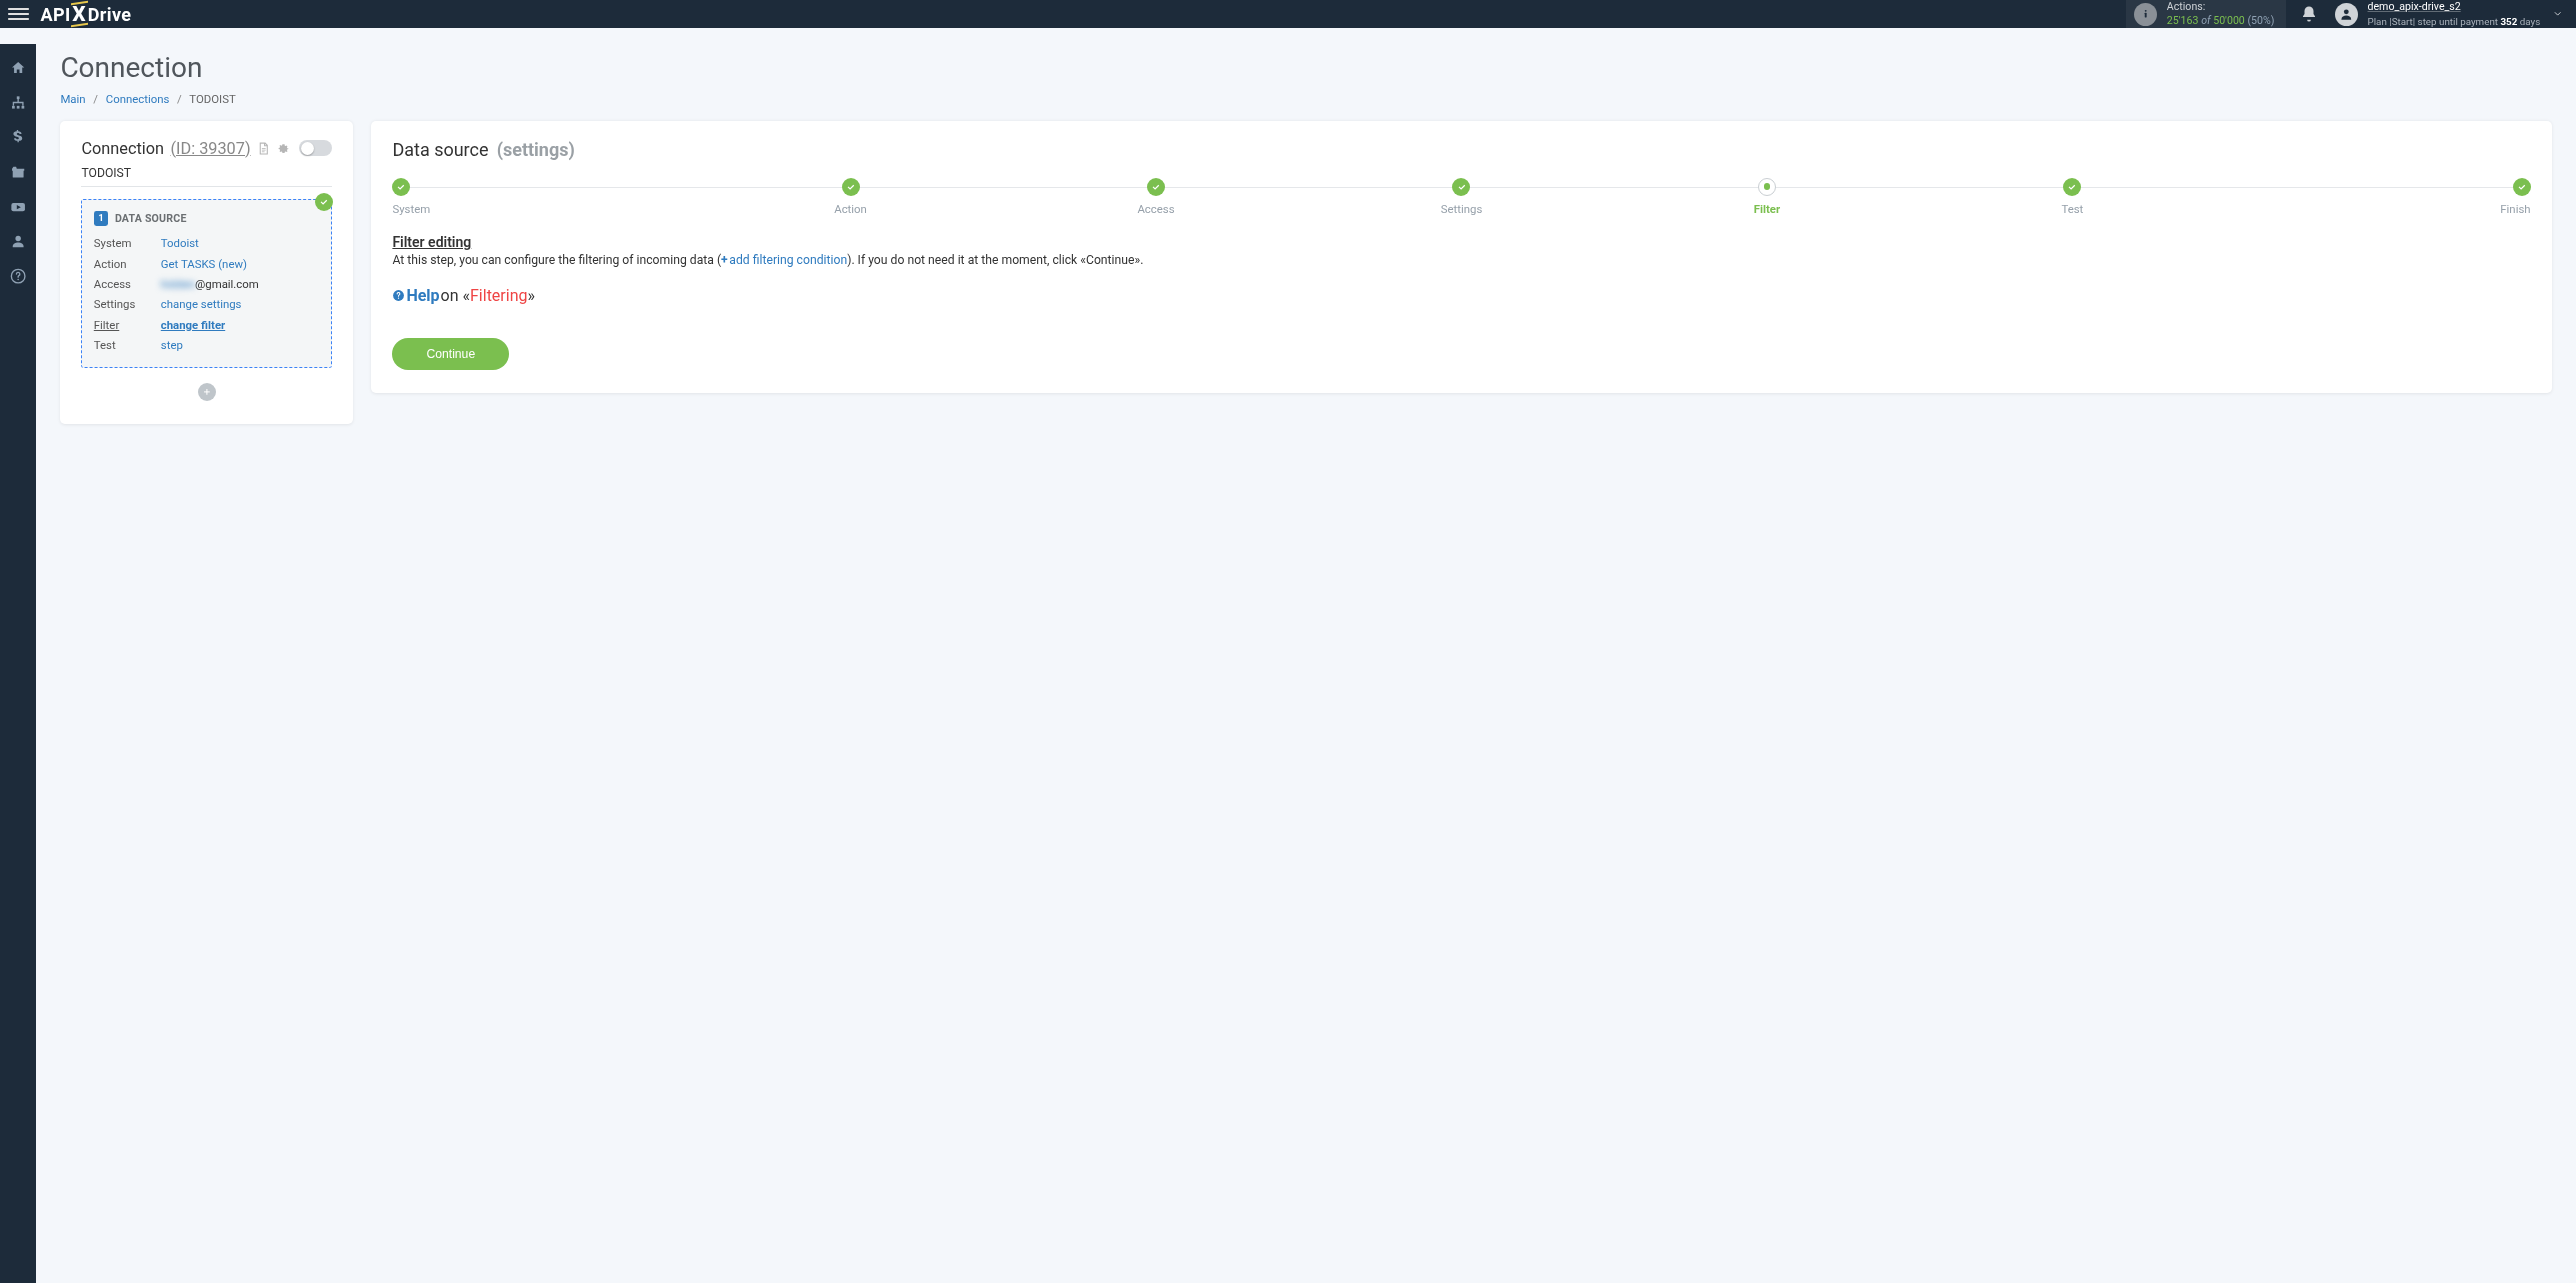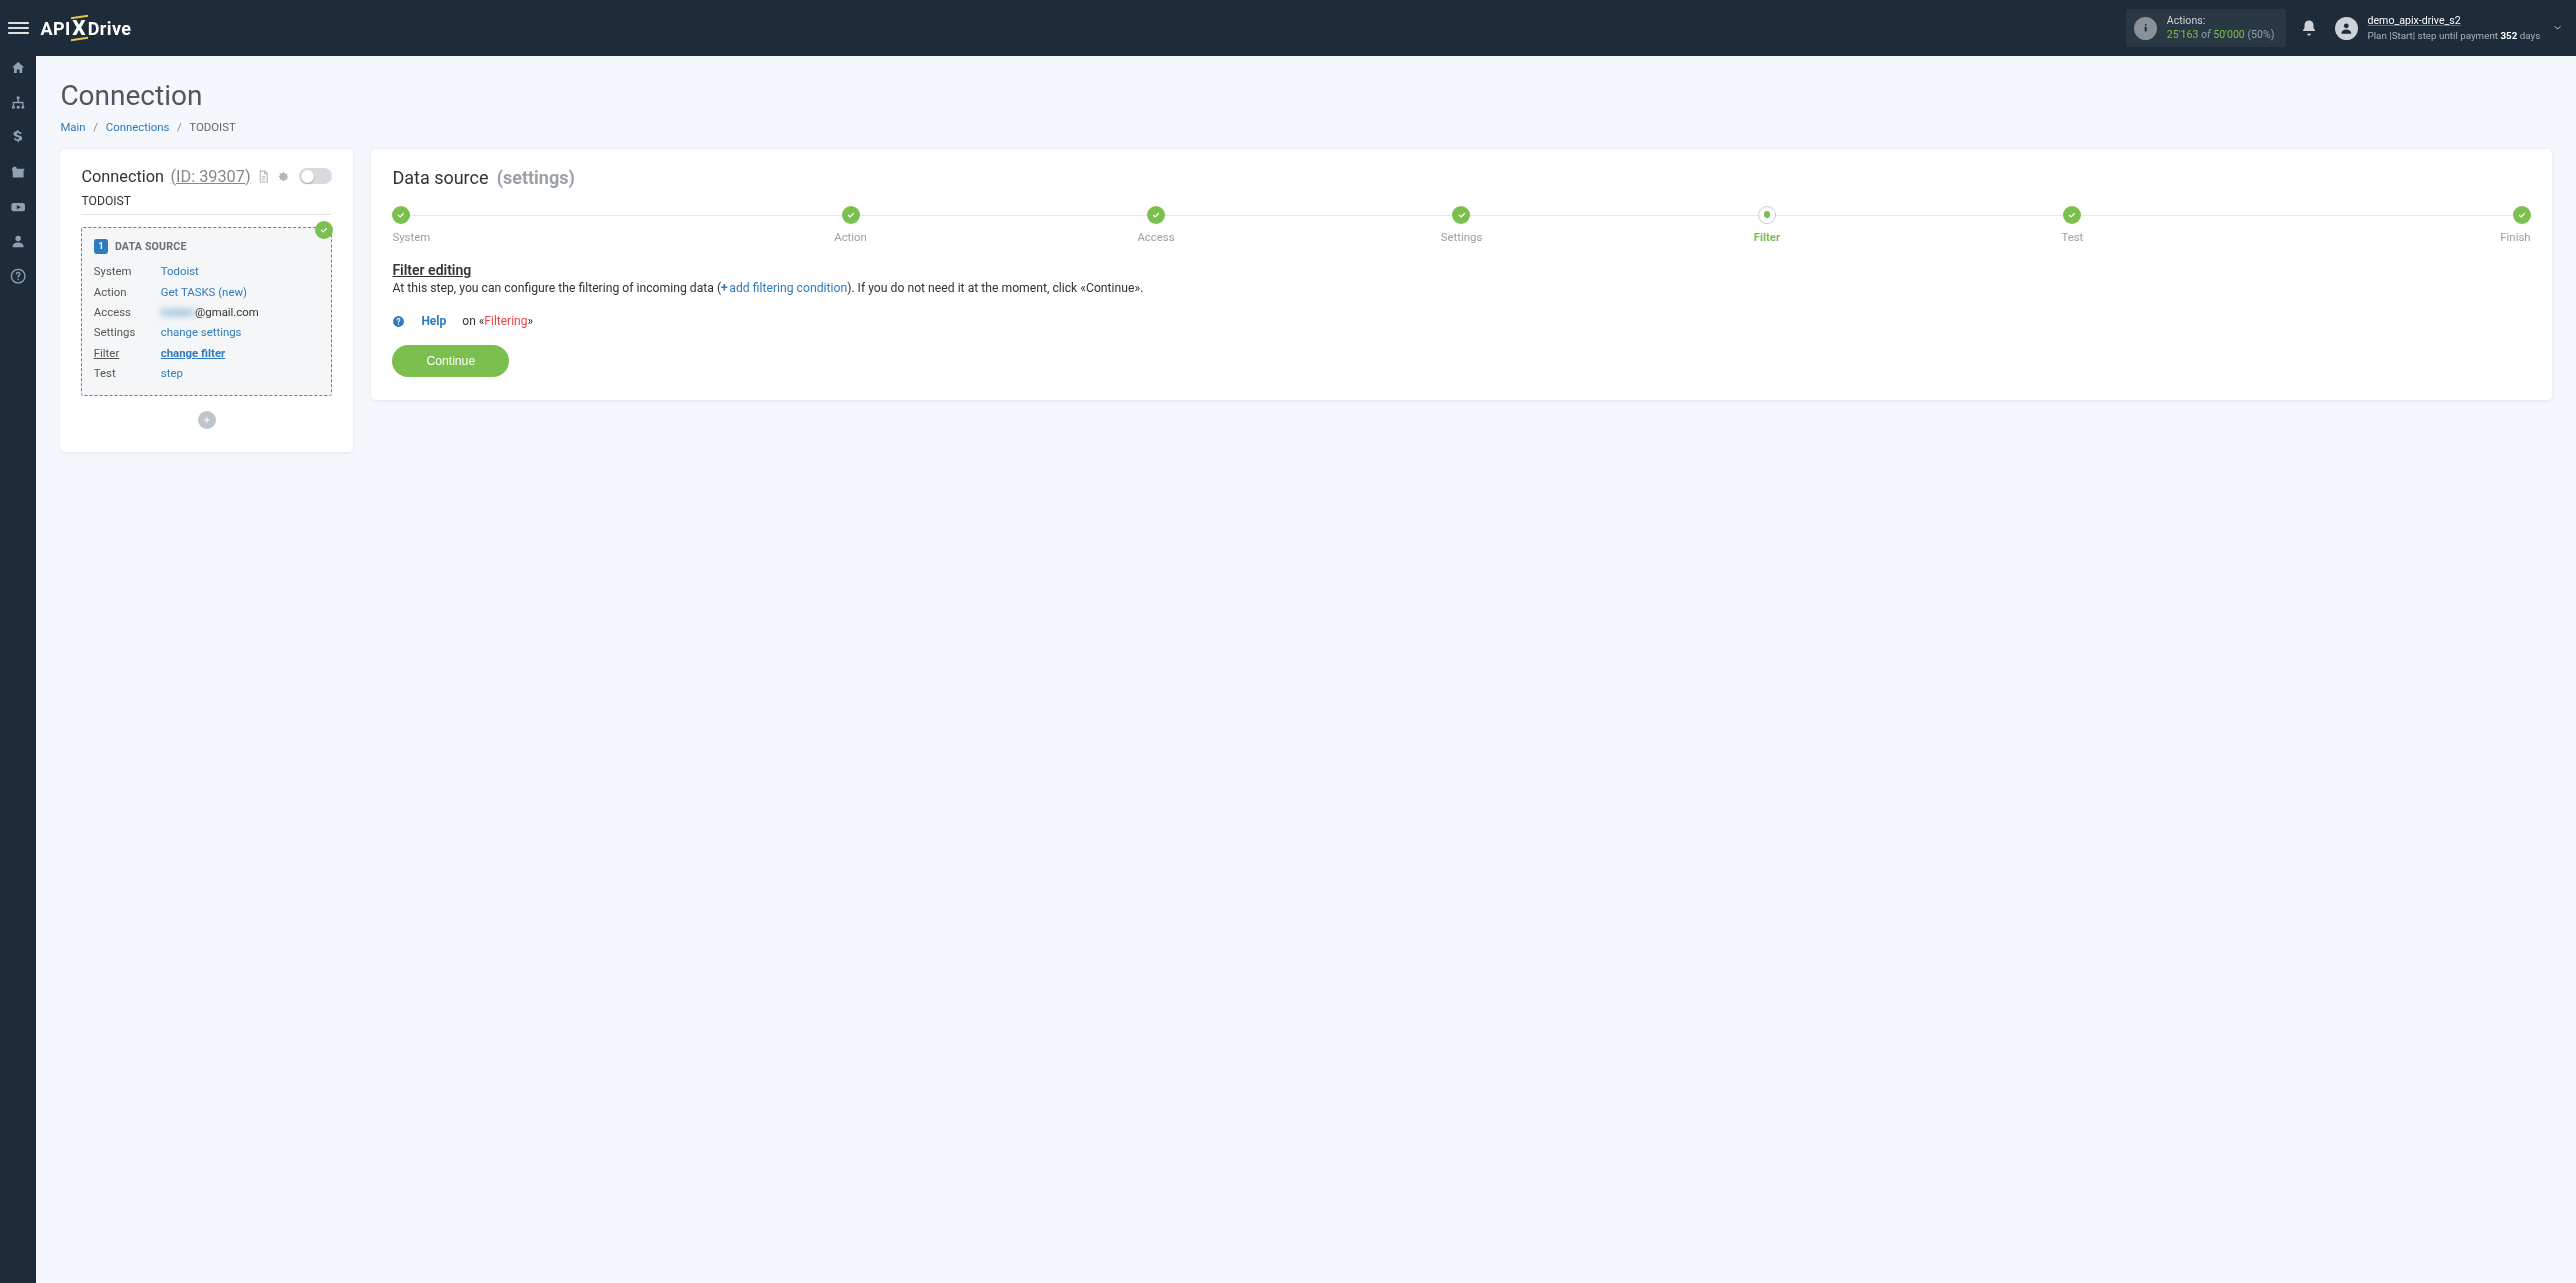--- a/index.html
+++ b/index.html
@@ -5,21 +5,21 @@
 * { margin: 0; padding: 0; box-sizing: border-box; }
 body {
   font-family: -apple-system, BlinkMacSystemFont, "Segoe UI", Roboto, Helvetica, Arial, sans-serif;
   background: #f4f7fb;
   color: #333;
   font-size: 11.4px;
 }
 
 
 .topbar {
-  height: 56px;
+  height: 28px;
   background: #1d2b3a;
   display: flex;
   align-items: center;
   padding: 0 6.5px 0 8.1px;
   color: #fff;
   position: relative;
   z-index: 10;
 }
 .hamburger {
   width: 21px; height: 21px;
@@ -145,21 +145,21 @@
 .step .dot svg { width:9.8px;height:9.8px;stroke:#fff;stroke-width:3;fill:none; }
 .step.current .dot { background:#fff;border:1.6px solid #c9ced2; }
 .step.current .dot .inner { width:6.5px;height:6.5px;border-radius:50%;background:#7bbf4f; }
 .step .lbl { font-size:11.4px;color:#96a0aa; }
 .step.current .lbl { color:#7bbf4f;font-weight:700; }
 
 .subhead { font-size:14px;font-weight:600;color:#333;text-decoration:underline;margin-bottom:3.3px; }
 .desc { font-size:12.2px;color:#333;margin-bottom:19px; }
 .desc .addfilter { color:#2f7bbf; cursor:pointer; }
 .desc .addfilter .plus { color:#2f7bbf;font-weight:700;margin-right:1.6px; }
-.helpline { display:flex;align-items:center;gap:16px;font-size:12px;margin-bottom:17px; }
+.helpline { display:flex;align-items:center;gap:1px;font-size:16px;margin-bottom:33px; }
 .helpline svg { width:13px;height:13px;fill:#2f7bbf; }
 .helpline .hlink { color:#2f7bbf;font-weight:700;cursor:pointer; }
 .helpline .hon { color:#333; }
 .helpline .hfilt { color:#ef4444;font-weight:400; }
 
 .btn-continue {
   background:#7bbf4f;color:#fff;border:none;border-radius:18px;padding:9px 34px;font-size:12.2px;cursor:pointer;
 }
 </style>
 </head>

